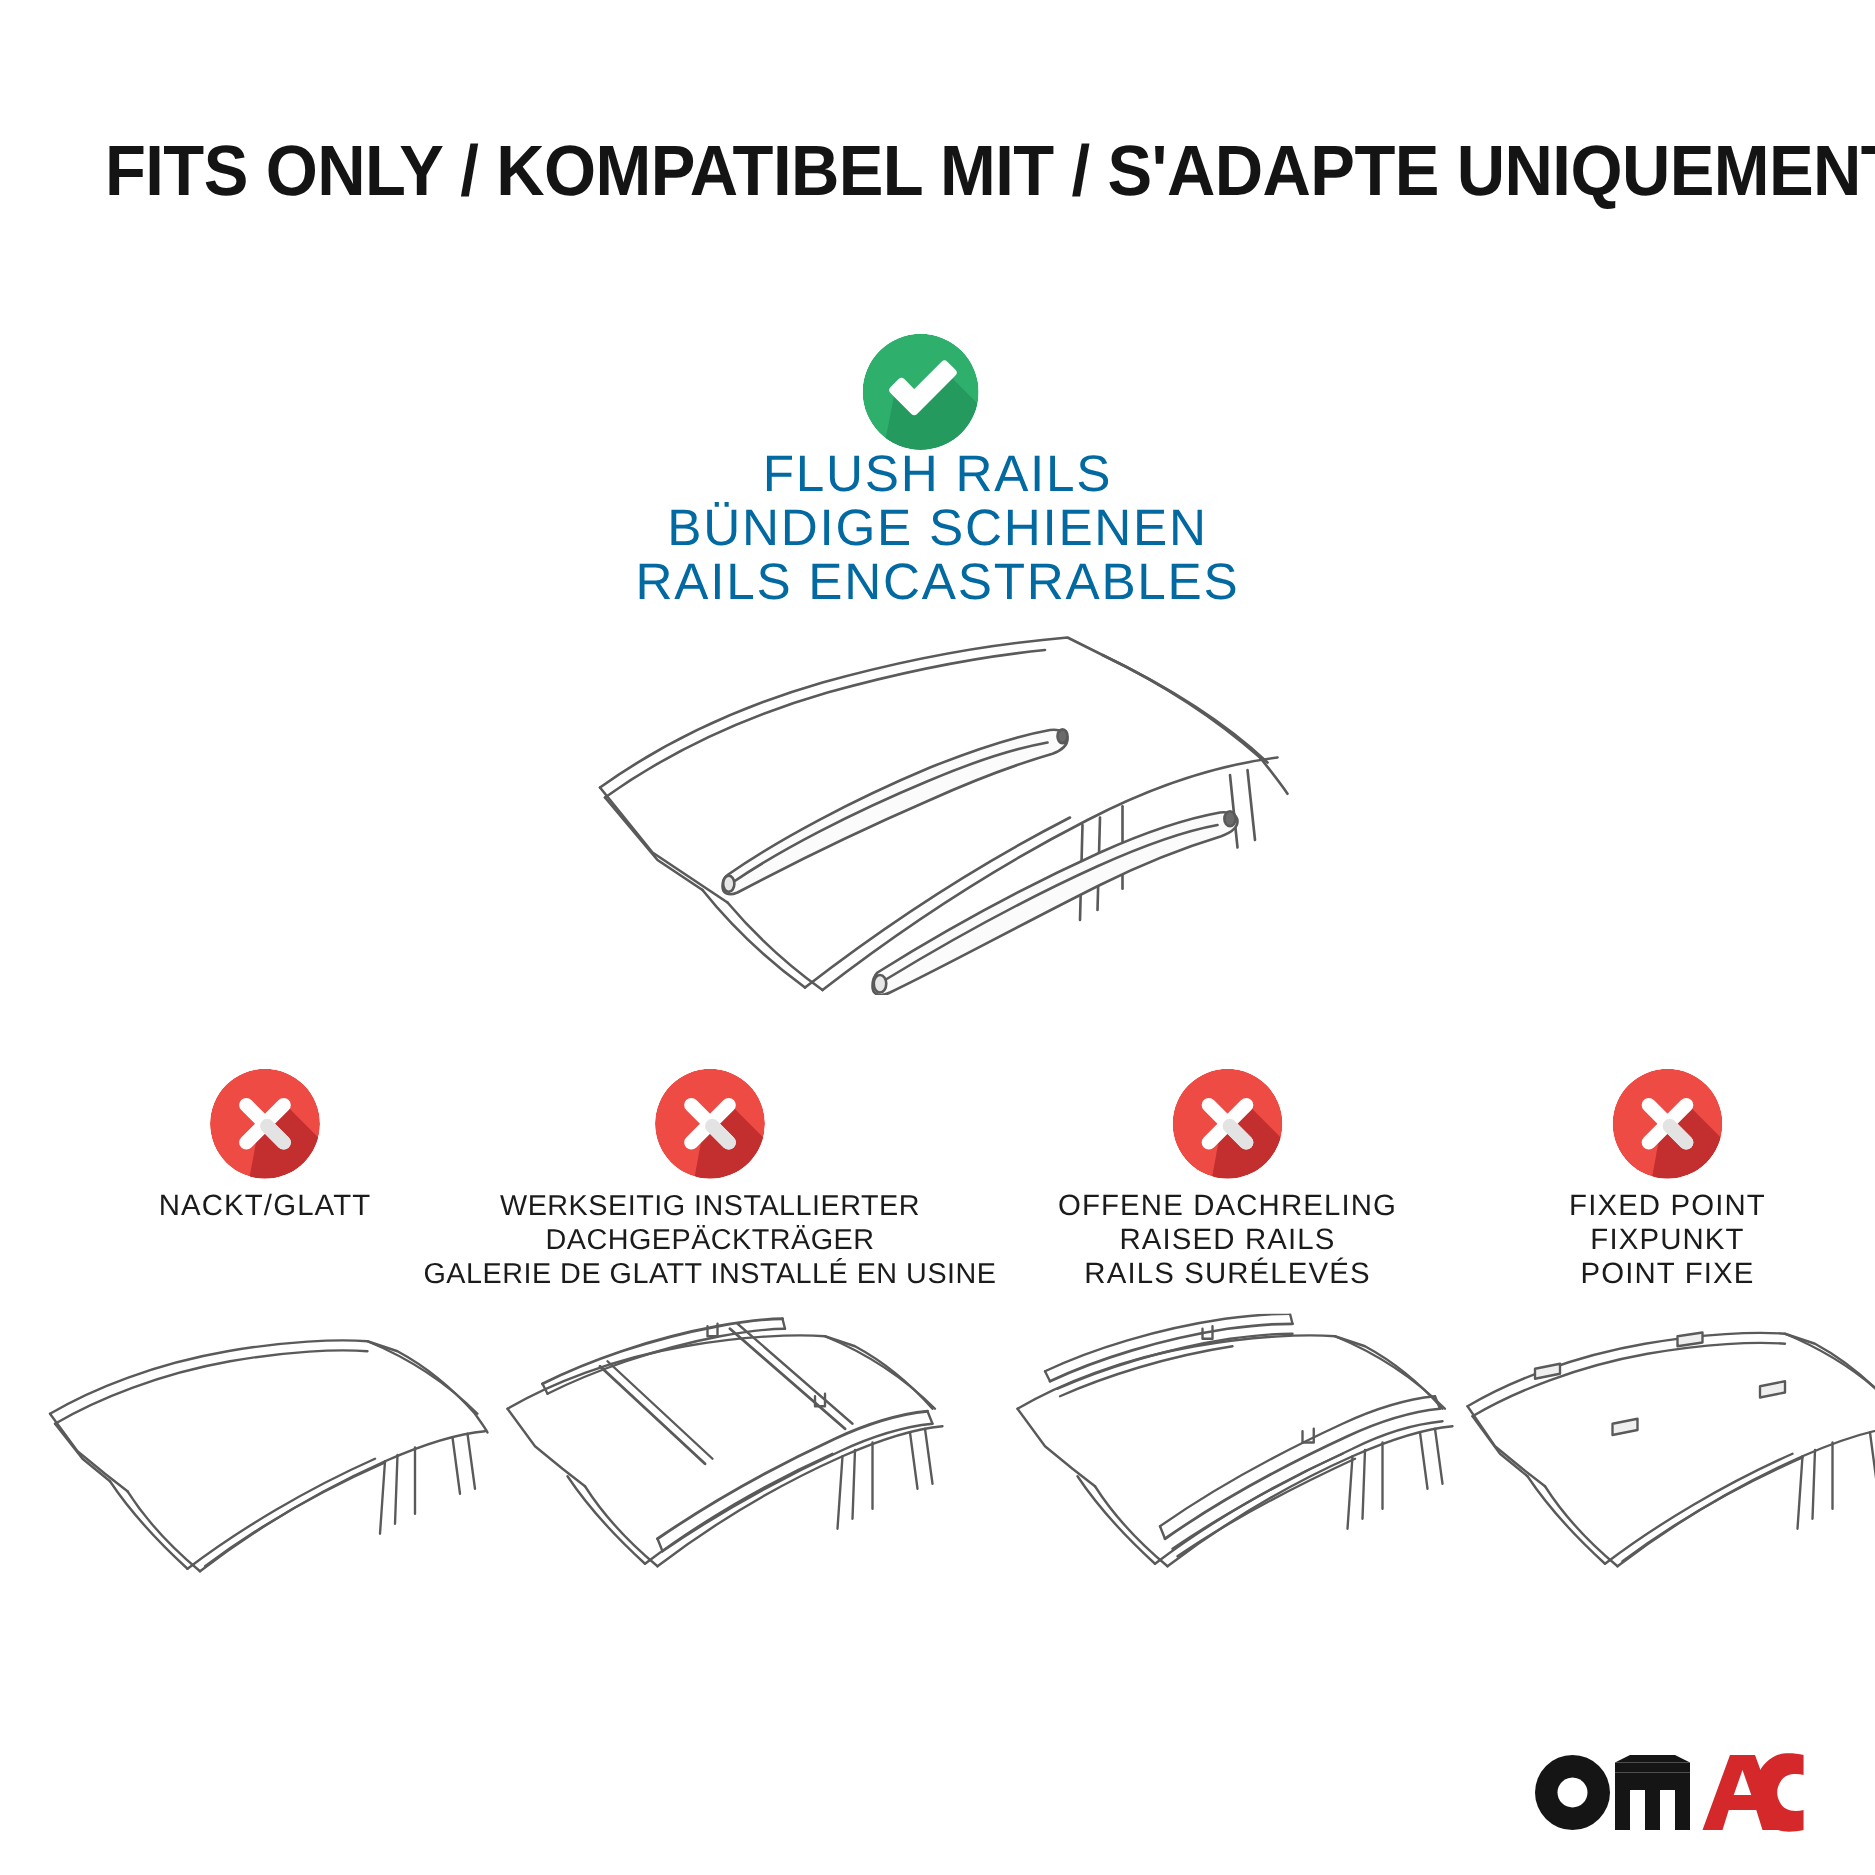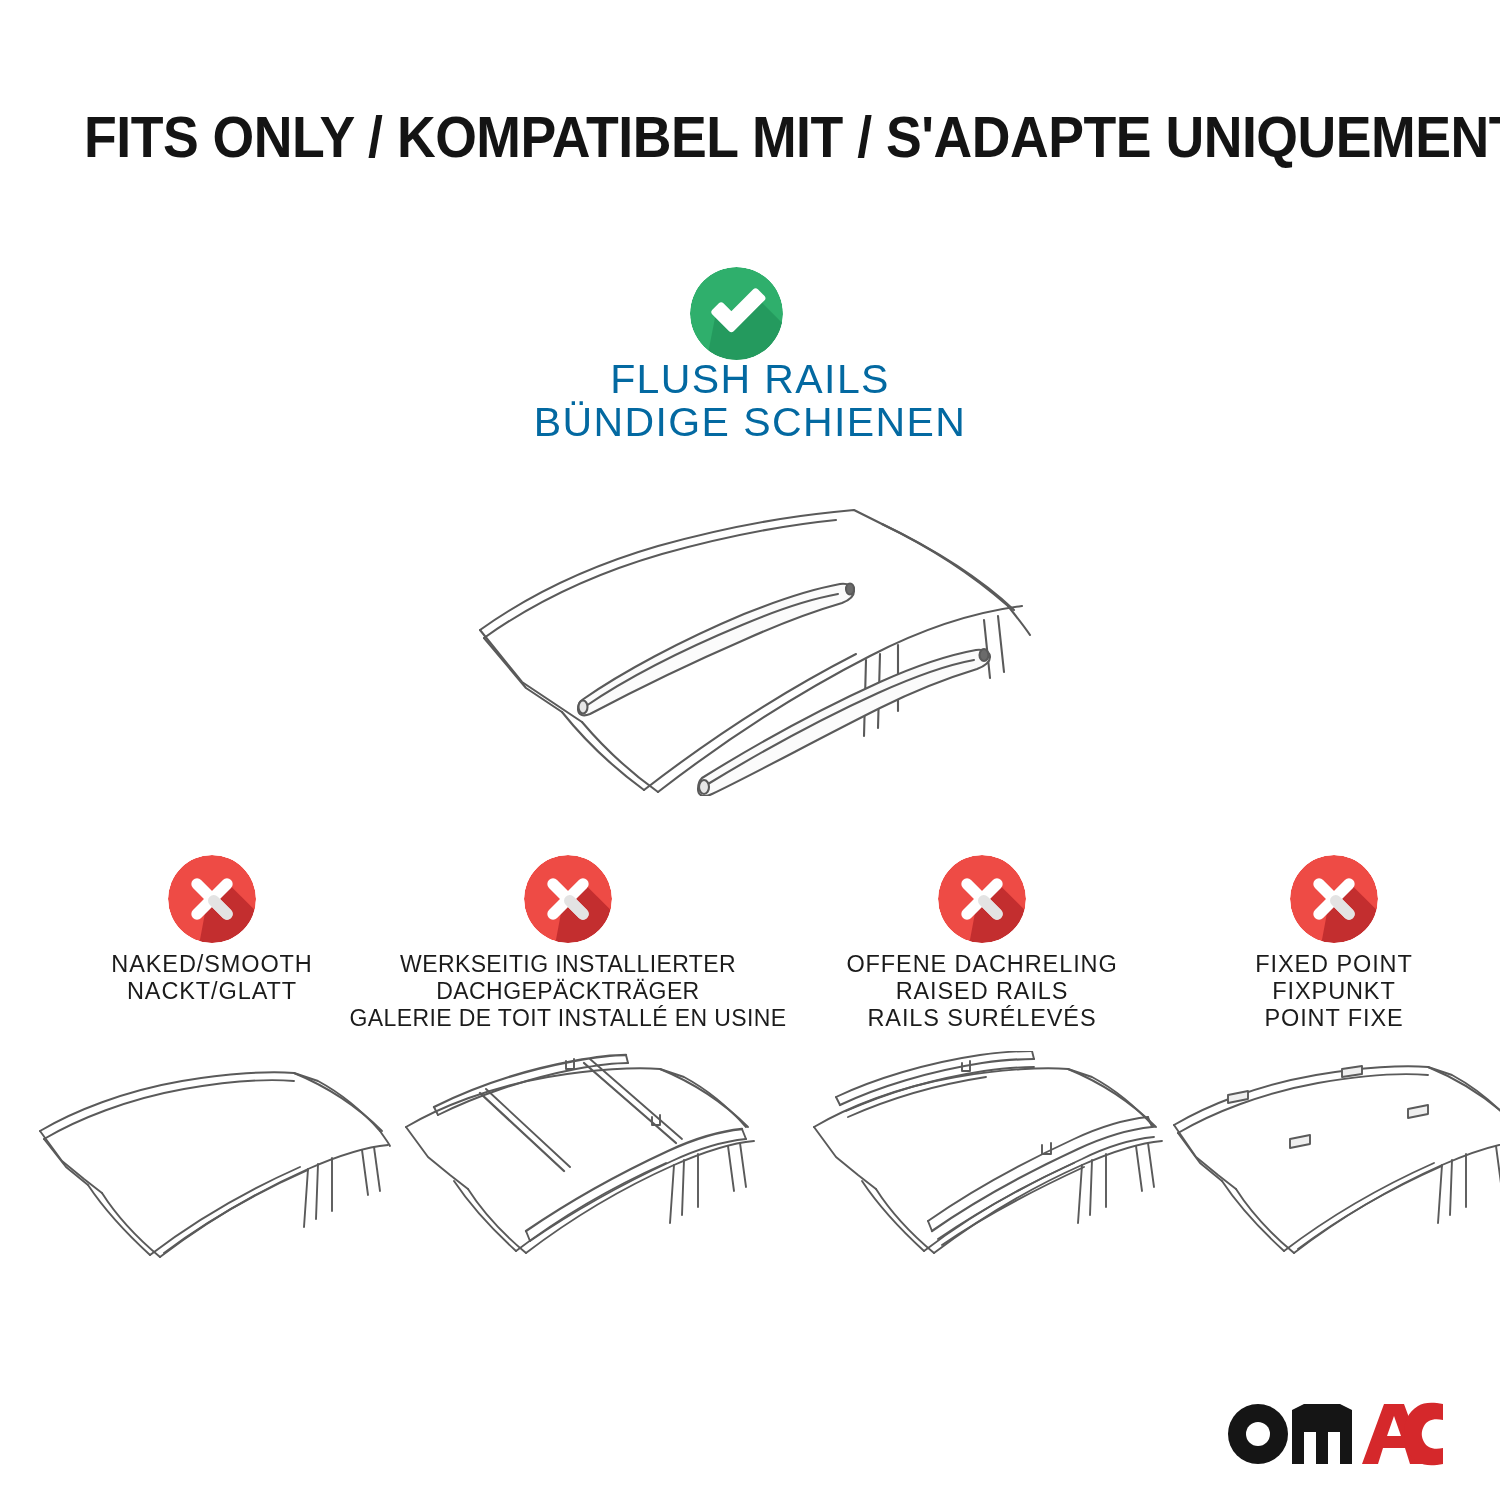--- a/index.html
+++ b/index.html
@@ -147,20 +147,21 @@
       <path d="M28.5 46.5 L44 62 L72.5 33.5 L120 81 L120 120 L14 120 Z" fill="#1E8E56" opacity="0.62"></path>
 
       <path d="M26.5 48.5 L33.5 41.5 L44.5 52.5 L70.5 26.5 L77.5 33.5 L44.5 66.5 Z" fill="#ffffff" stroke="#ffffff" stroke-width="7" stroke-linejoin="round" stroke-linecap="round"></path>
     </g>
   </svg>
 </div>
 
 <div class="fits-text">
   <span class="ln">FLUSH RAILS</span>
   <span class="ln">BÜNDIGE SCHIENEN</span>
+  <span class="ln">RAILS ENCASTRABLES</span>
 </div>
 
 <div class="fits-illus">
   <svg viewBox="0 0 580 300" width="100%" height="100%" fill="none" stroke="#5a5a5a" stroke-width="2.1" stroke-linecap="round" stroke-linejoin="round">
 
     <path d="M18 134 C60 104 120 72 196 50 C268 30 332 20 372 16 L392 14 L420 28
              C470 52 512 80 546 110"></path>
     <path d="M22 142 C64 112 124 80 200 58 C272 38 334 28 374 24"></path>
 
     <path d="M18 134 L60 186 L96 210 L120 226"></path>
@@ -212,21 +213,20 @@
         <path d="M50 42 L64 28 L120 84 L120 120 L32 120 L42 66 Z" fill="#B32227" opacity="0.72"></path>
         <g stroke="#ffffff" stroke-width="13" stroke-linecap="round">
           <line x1="33" y1="33" x2="67" y2="67"></line>
           <line x1="67" y1="33" x2="33" y2="67"></line>
         </g>
         <line x1="52" y1="52" x2="67" y2="67" stroke="#e3e3e3" stroke-width="13" stroke-linecap="round"></line>
       </g>
     </svg>
   </div>
   <div class="caption">
-    <span class="ln">NAKED/SMOOTH</span>
     <span class="ln">NACKT/GLATT</span>
   </div>
   <div class="illus">
     <svg viewBox="0 0 360 230" width="100%" height="100%" fill="none" stroke="#5a5a5a" stroke-width="1.9" stroke-linecap="round" stroke-linejoin="round">
       <path d="M8 76 C42 56 92 36 150 26 C196 18 238 16 262 18 L286 26
                C312 40 332 58 348 76"></path>
       <path d="M12 84 C46 64 96 44 152 34 C198 26 238 24 262 26"></path>
       <path d="M8 76 L30 106 L52 124 L70 138"></path>
       <path d="M12 84 L34 112 L56 130"></path>
       <path d="M70 138 C84 160 104 182 128 202"></path>
@@ -260,21 +260,21 @@
           <line x1="33" y1="33" x2="67" y2="67"></line>
           <line x1="67" y1="33" x2="33" y2="67"></line>
         </g>
         <line x1="52" y1="52" x2="67" y2="67" stroke="#e3e3e3" stroke-width="13" stroke-linecap="round"></line>
       </g>
     </svg>
   </div>
   <div class="caption">
     <span class="ln">WERKSEITIG INSTALLIERTER</span>
     <span class="ln">DACHGEPÄCKTRÄGER</span>
-    <span class="ln">GALERIE DE TOIT INSTALLÉ EN USINE</span>
+    <span class="ln">GALERIE DE GLATT INSTALLÉ EN USINE</span>
   </div>
   <div class="illus">
     <svg viewBox="0 0 360 230" width="100%" height="100%" fill="none" stroke="#5a5a5a" stroke-width="1.9" stroke-linecap="round" stroke-linejoin="round">
 
       <path d="M8 76 C42 56 92 36 150 26 C196 18 238 16 262 18 L286 26
                C312 40 332 58 348 76"></path>
       <path d="M8 76 L30 106 L52 124 L70 138"></path>
       <path d="M70 138 C84 160 104 182 128 202"></path>
       <path d="M56 130 C72 154 94 178 118 200"></path>
       <path d="M128 202 C170 170 222 138 276 114 C310 99 334 92 356 90"></path>

